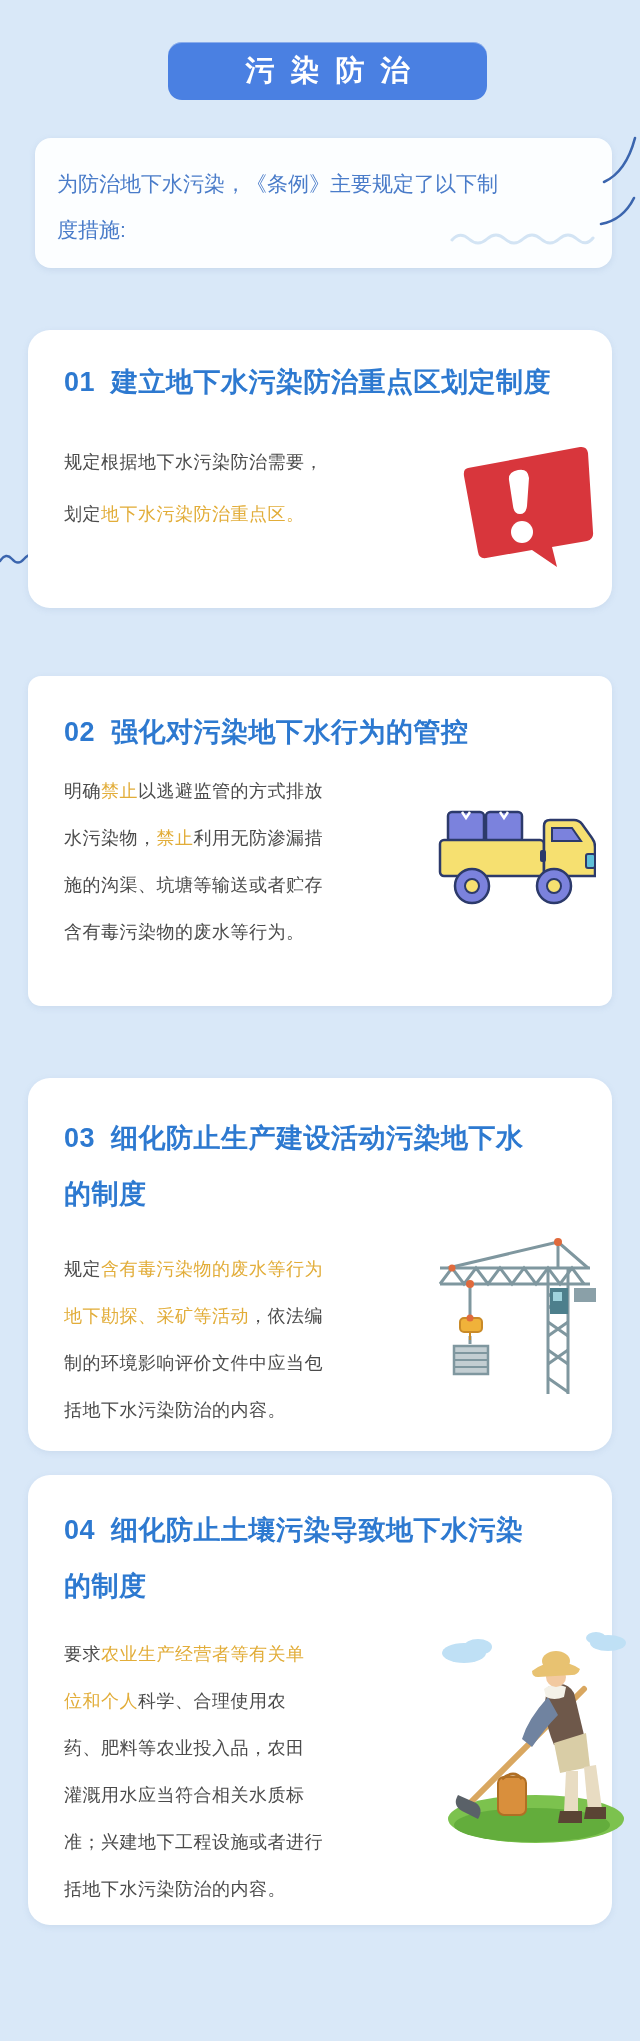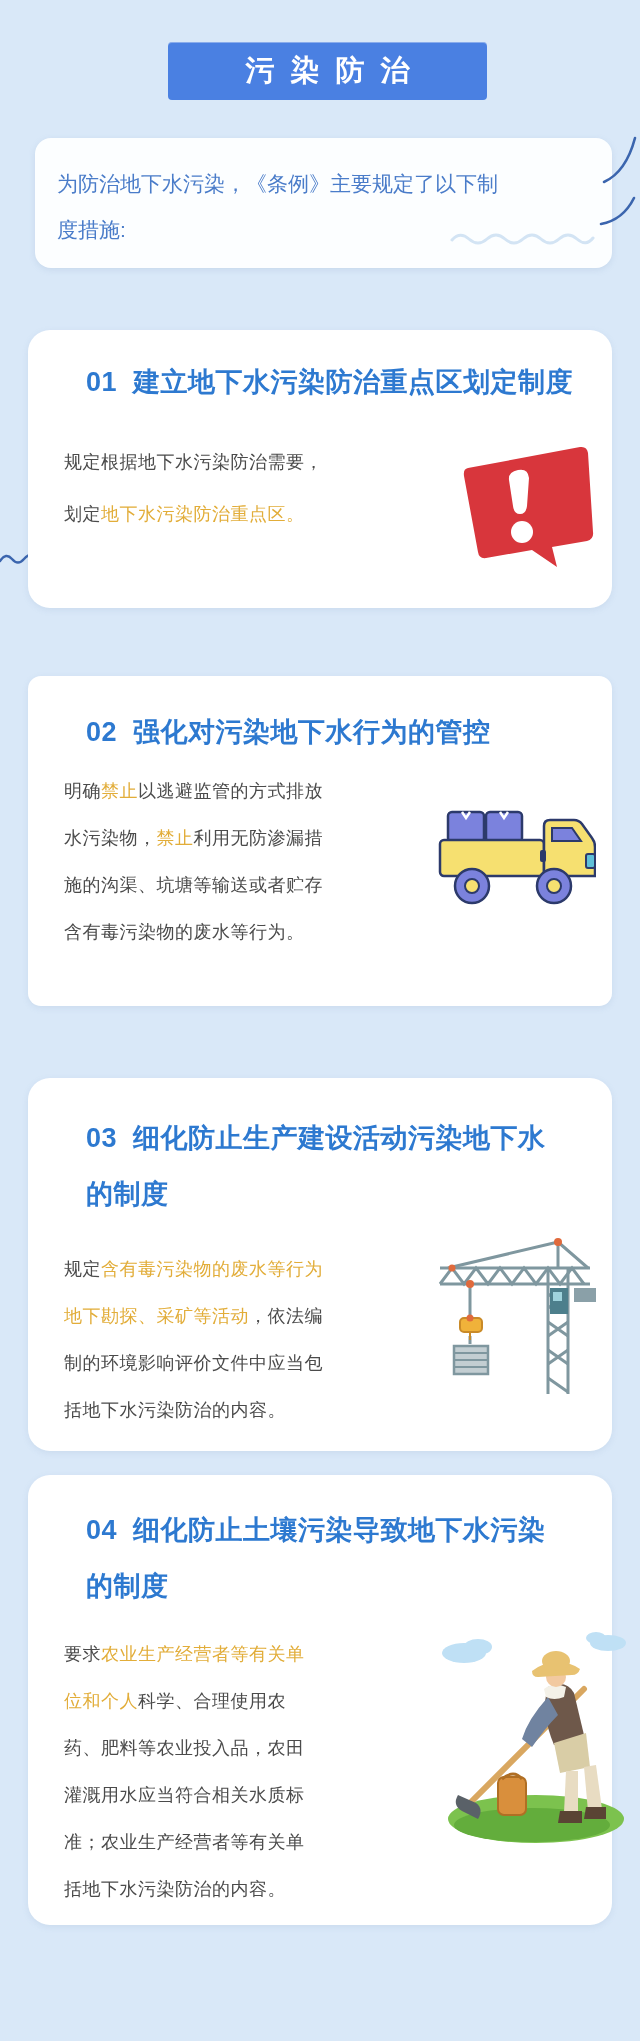--- a/index.html
+++ b/index.html
@@ -1,34 +1,34 @@
 <!DOCTYPE html>
 <html><head>
 <meta charset="utf-8">
 <style>
   html,body{margin:0;padding:0;}
   body{font-family:"Liberation Sans","DejaVu Sans",sans-serif;}
   .page{position:relative;width:640px;height:2041px;background:#d9e8f8;overflow:hidden;}
 
   
   .title-banner{position:absolute;left:168px;top:42px;width:319px;height:58px;
-    background:#4a80e2;border-radius:4px;display:flex;align-items:center;justify-content:center;
+    background:#4a80e2;border-radius:14px;display:flex;align-items:center;justify-content:center;
     box-shadow:0 1px 0 rgba(255,255,255,.35) inset;}
   .title-banner span{color:#ffffff;font-size:29px;font-weight:700;letter-spacing:16px;text-indent:16px;}
 
   
   .intro-card{position:absolute;left:35px;top:138px;width:577px;height:130px;
     background:#fcfeff;border-radius:16px;box-shadow:0 2px 6px rgba(120,150,190,.18);}
   .intro-text{position:absolute;left:22px;top:23px;color:#4a7cc9;font-size:21px;}
   .intro-text .tline{white-space:pre;line-height:46px;}
 
   
   .card{position:absolute;left:28px;width:584px;background:#ffffff;border-radius:22px;
     box-shadow:0 2px 6px rgba(120,150,190,.15);}
-  .heading{position:absolute;left:36px;color:#2d79d0;font-size:27px;font-weight:700;letter-spacing:.5px;margin-left:22px;}
+  .heading{position:absolute;left:36px;color:#2d79d0;font-size:27px;font-weight:700;letter-spacing:.5px;}
   .heading .tline{white-space:pre;line-height:56px;}
   .body-text{position:absolute;left:36px;color:#4b4b4b;font-size:18px;letter-spacing:.5px;}
   .body-text .tline{white-space:pre;line-height:47px;}
   .body-text.sp52 .tline{line-height:52px;}
   .hl{color:#e2ad39;}
 
   .icon-wrap{position:absolute;}
   .deco{position:absolute;pointer-events:none;}
 </style>
 </head>
@@ -159,21 +159,21 @@
   <section class="card" style="top:1475px;height:450px;">
     <div class="heading" style="top:27px;">
         <div class="tline"><span>04  细化防止土壤污染导致地下水污染</span></div>
         <div class="tline"><span>的制度</span></div>
       </div>
     <div class="body-text" style="top:156px;">
         <div class="tline"><span>要求</span><span class="hl">农业生产经营者等有关单</span></div>
         <div class="tline"><span class="hl">位和个人</span><span>科学、合理使用农</span></div>
         <div class="tline"><span>药、肥料等农业投入品，农田</span></div>
         <div class="tline"><span>灌溉用水应当符合相关水质标</span></div>
-        <div class="tline"><span>准；农业生产经营者等有关单</span></div>
+        <div class="tline"><span>准；兴建地下工程设施或者进行</span></div>
         <div class="tline"><span>括地下水污染防治的内容。</span></div>
       </div>
     <div class="icon-wrap" style="left:408px;top:152px;width:198px;height:220px;">
       <svg width="198" height="220" viewBox="0 0 198 220">
 
         <g fill="#bfe0f5">
           <ellipse cx="28" cy="26" rx="22" ry="10"></ellipse>
           <ellipse cx="42" cy="20" rx="14" ry="8"></ellipse>
           <ellipse cx="172" cy="16" rx="18" ry="8"></ellipse>
           <ellipse cx="160" cy="11" rx="10" ry="6"></ellipse>

